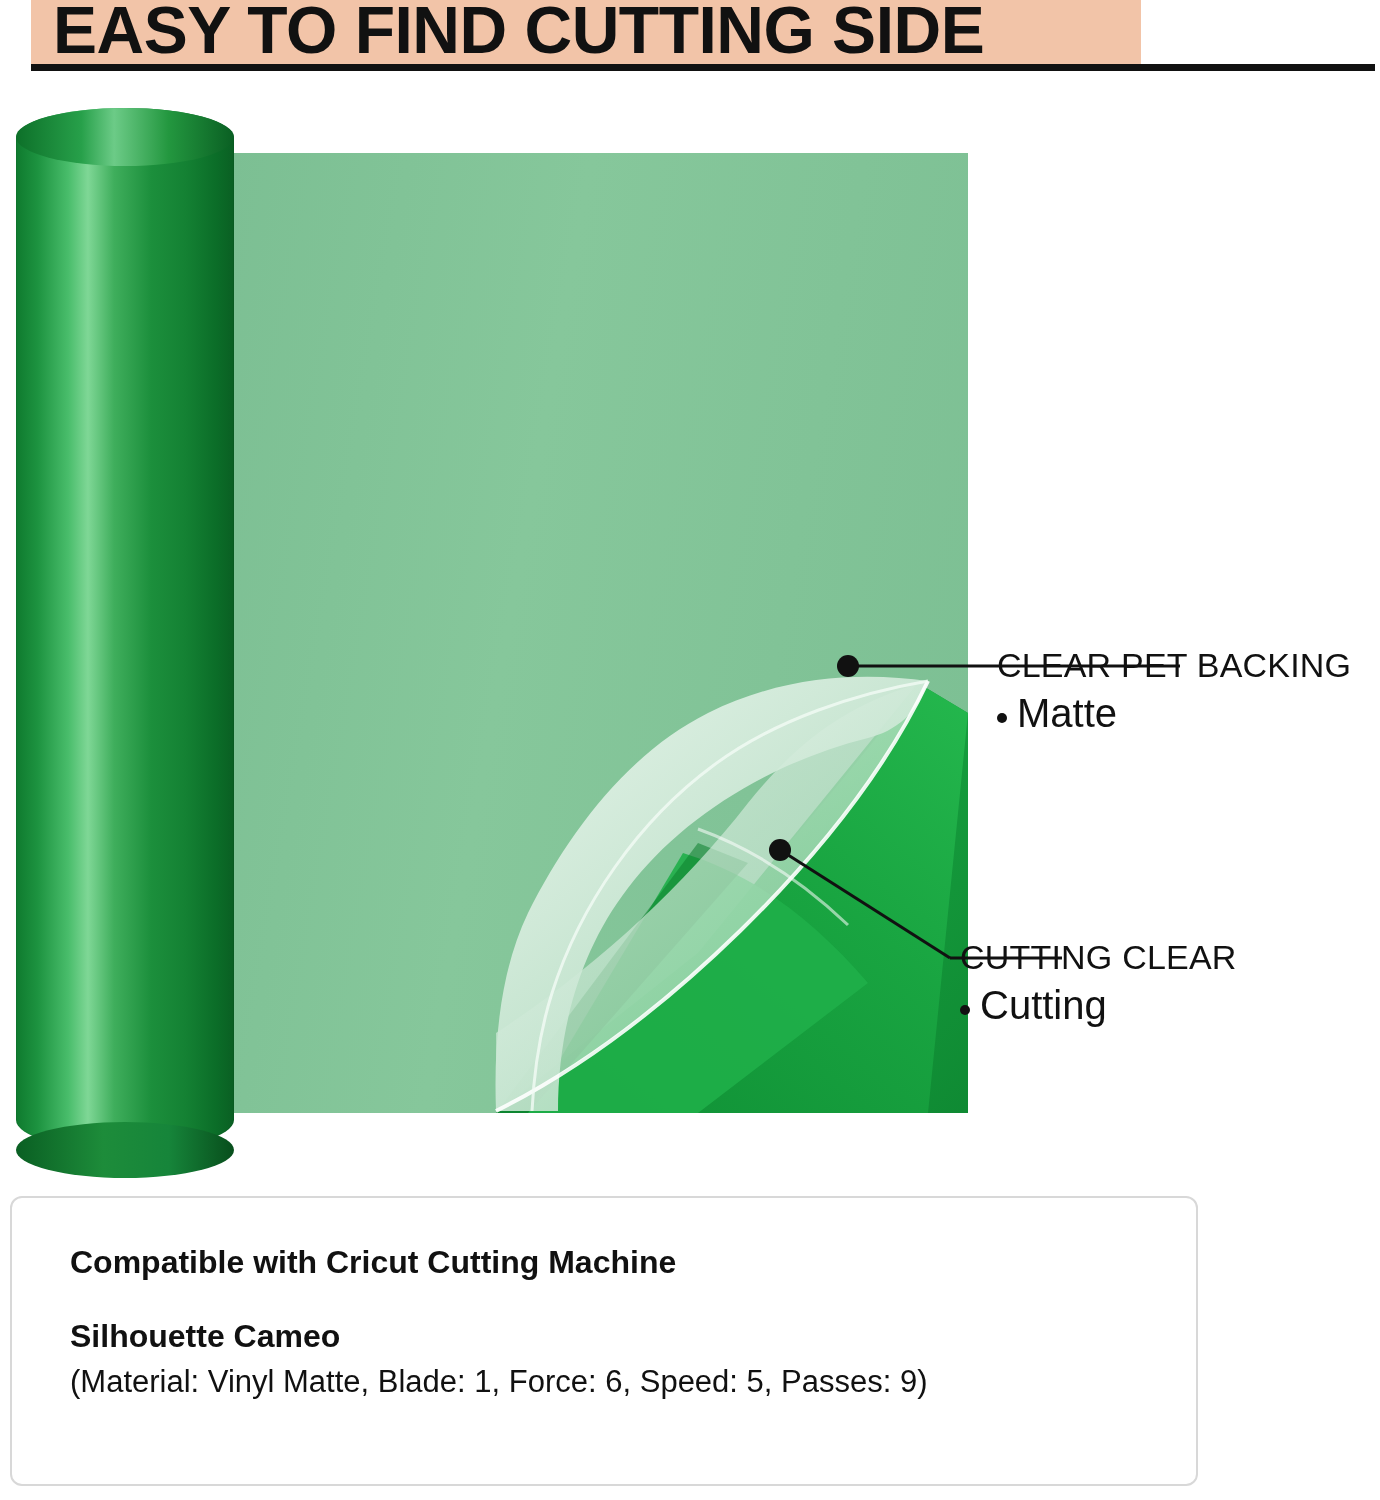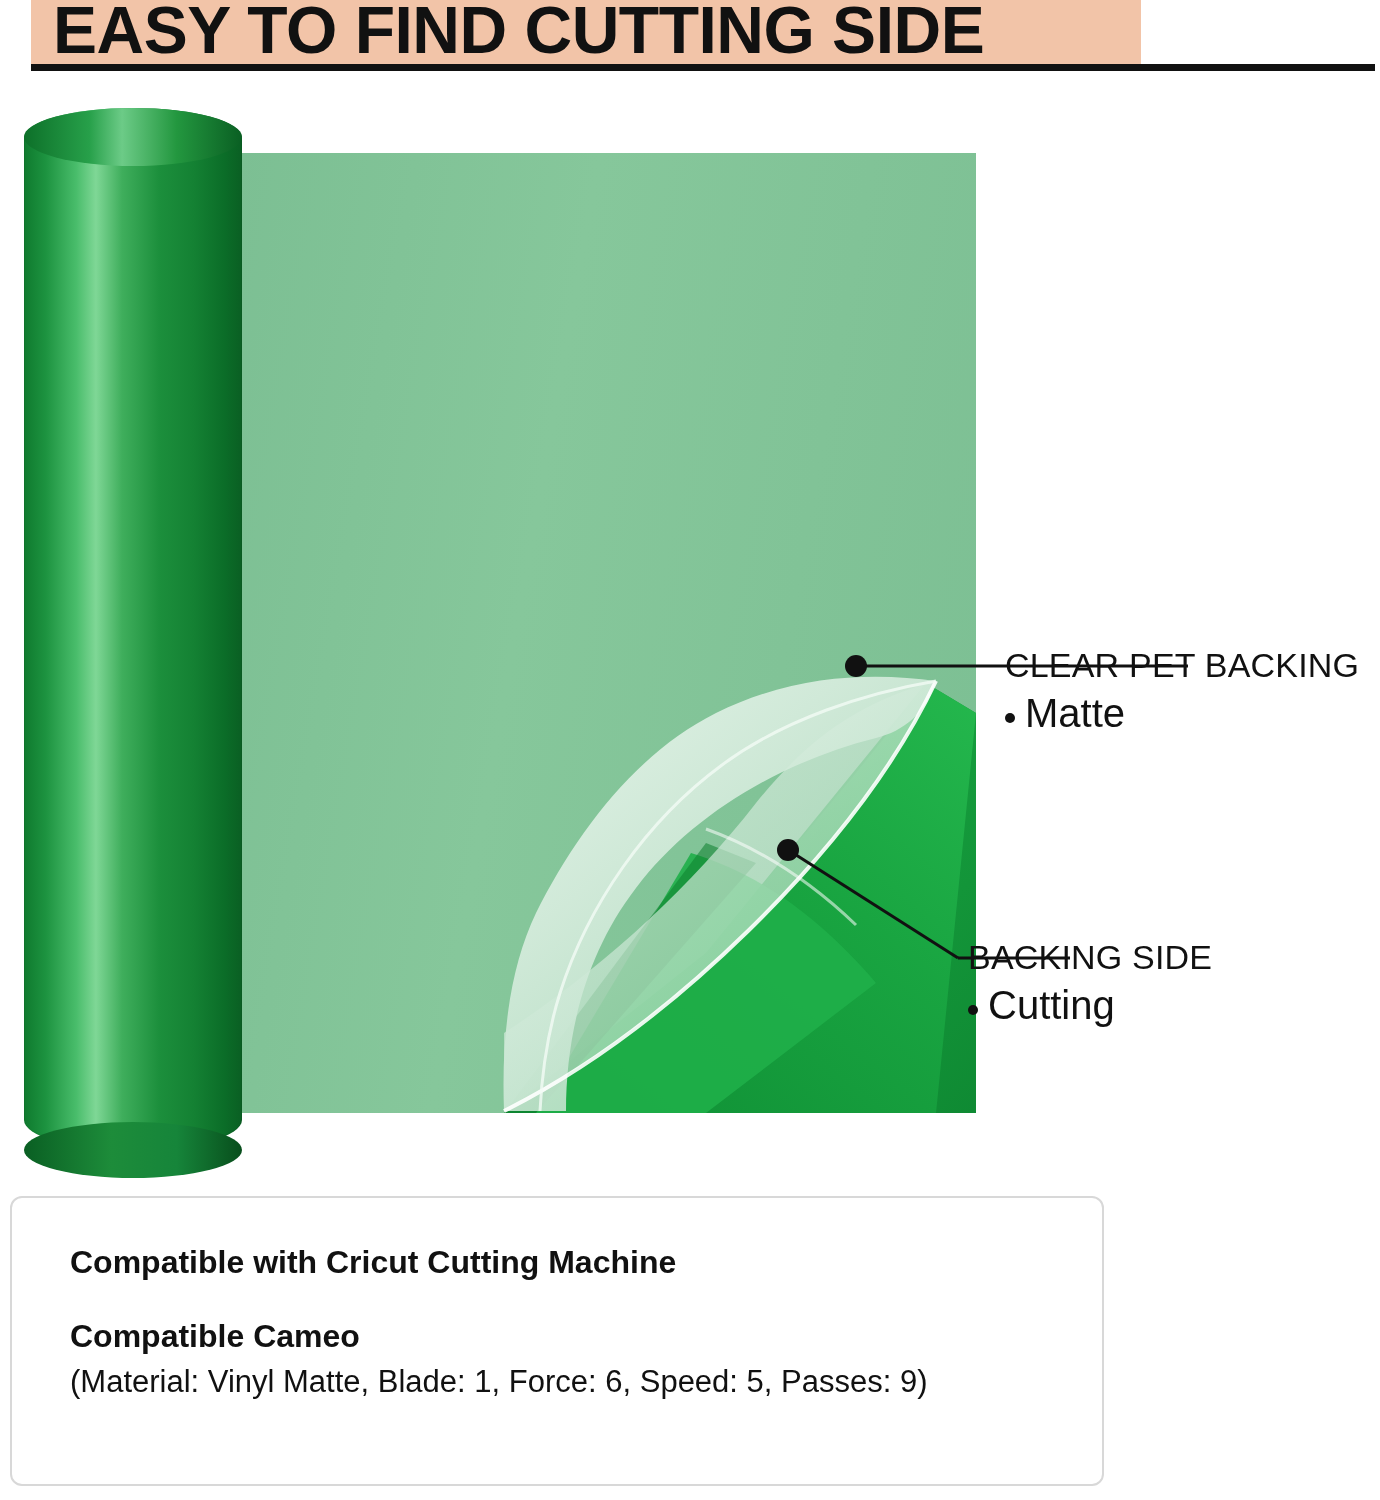--- a/index.html
+++ b/index.html
@@ -49,21 +49,21 @@
     font-weight: 700;
     letter-spacing: -0.5px;
     color: #111111;
     white-space: nowrap;
     font-family: "Liberation Sans", sans-serif;
   }
 
   
   .illustration {
     position: absolute;
-    left: 8px;
+    left: 0;
     top: 78px;
     width: 1172px;
     height: 1110px;
   }
 
   
   .sheet {
     position: absolute;
     left: 228px;
     top: 75px;
@@ -156,21 +156,21 @@
     background: #111111;
     margin-right: 10px;
     vertical-align: 4px;
   }
 
   
   .info-card {
     position: absolute;
     left: 10px;
     top: 1196px;
-    width: 1094px;
+    width: 1188px;
     height: 290px;
     border: 2px solid #d8d8d8;
     border-radius: 12px;
     box-sizing: border-box;
     background: #ffffff;
   }
   .info-inner {
     padding: 44px 56px 0 58px;
   }
   .info-head {
@@ -276,28 +276,28 @@
     </svg>
 
     <div class="label" style="left:997px; top:568px;">
       <div class="label-title">CLEAR PET BACKING</div>
       <div class="label-sub">
         <span class="bullet-dot"></span><span>Matte</span>
       </div>
     </div>
 
     <div class="label" style="left:960px; top:860px;">
-      <div class="label-title">BACKING SIDE</div>
+      <div class="label-title">CUTTING CLEAR</div>
       <div class="label-sub">
         <span class="bullet-dot"></span><span>Cutting</span>
       </div>
     </div>
   </div>
 </div>
 
 <div class="info-card">
   <div class="info-inner">
     <div class="info-head">Compatible with Cricut Cutting Machine</div>
     <div class="info-gap"></div>
-    <div class="info-head">Compatible Cameo</div>
+    <div class="info-head">Silhouette Cameo</div>
     <div class="info-sub">(Material: Vinyl Matte, Blade: 1, Force: 6, Speed: 5, Passes: 9)</div>
   </div>
 </div>
 
 </body></html>

